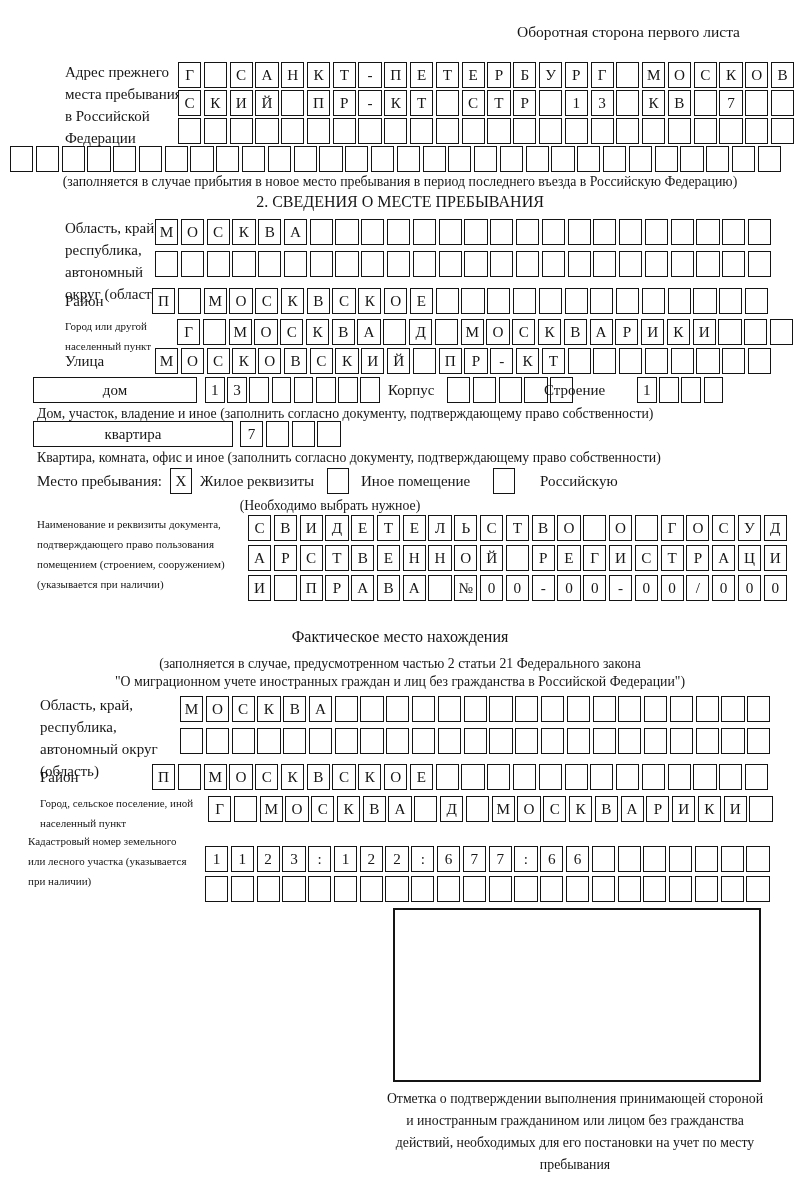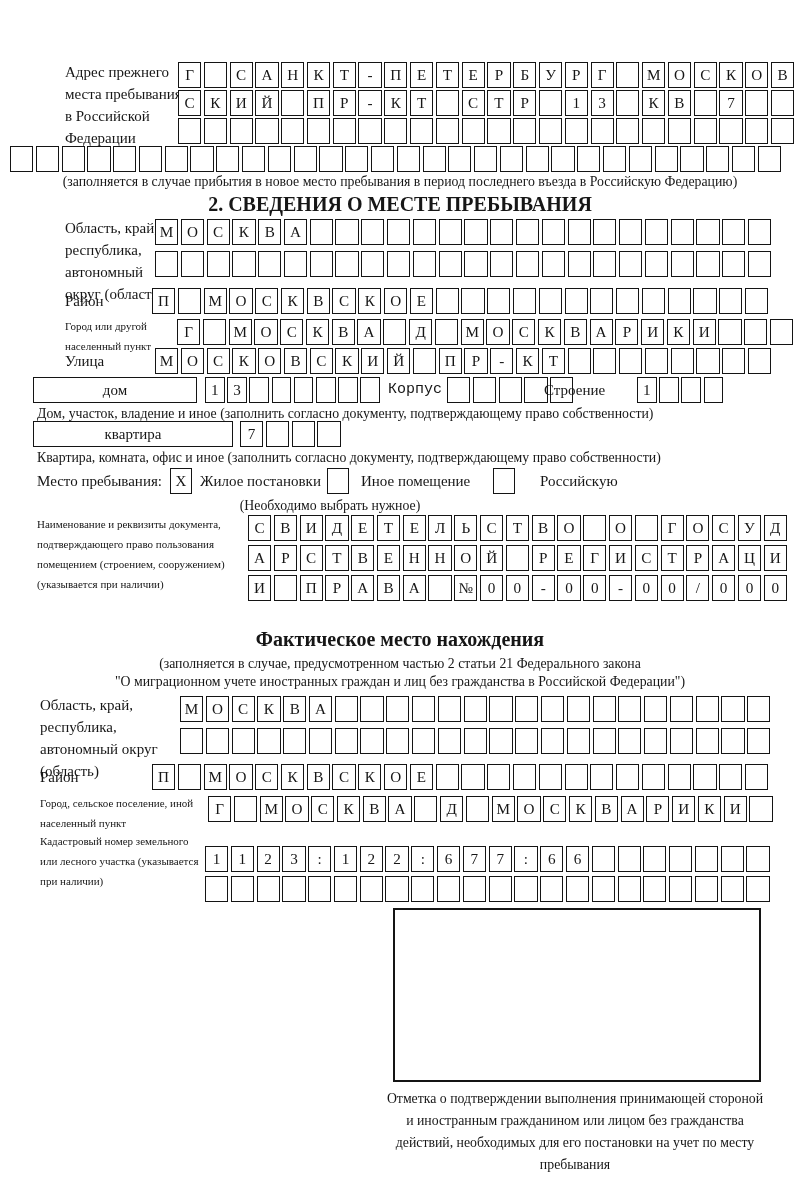--- a/index.html
+++ b/index.html
@@ -7,21 +7,21 @@
   #page {
     position:relative; width:800px; height:1180px; margin:0 auto;
     background:#ffffff; color:#161616; overflow:hidden;
     font-family:"Liberation Serif","DejaVu Serif",serif;
   }
   .abs { position:absolute; }
   .hdr-note { font-size:15.5px; }
   .label { font-size:15px; line-height:22px; }
   .label-tight { font-size:11px; line-height:20px; }
   .caption { font-size:13.8px; }
-  .title { font-size:20px; font-weight:bold; }
+  .title { font-size:16px; font-weight:normal; }
   .center { width:800px; left:0; text-align:center; }
   .cellrow { position:absolute; display:flex; gap:2.6px; }
   .cell {
     width:23.2px; height:26px; border:1.7px solid #141414; background:#fff;
     display:flex; align-items:center; justify-content:center;
     font-size:15.2px; line-height:1; flex:0 0 auto;
   }
   .cellrow.small .cell { width:19.6px; }
   .widebox {
     position:absolute; height:26px; border:1.7px solid #141414;
@@ -31,20 +31,21 @@
     position:absolute; width:22px; height:26px; border:1.7px solid #141414;
     display:flex; align-items:center; justify-content:center; font-size:15px;
   }
   .stampbox { position:absolute; border:2px solid #141414; background:#fff; }
 </style>
 </head>
 <body>
 
 <div id="page">
 
+  <div class="abs hdr-note" style="top:23px; right:60px;">Оборотная сторона первого листа</div>
 
   <div class="abs label" style="left:65px; top:61px; width:118px;">Адрес прежнего места пребывания в Российской Федерации</div>
   <div class="cellrow" style="left:178px; top:62px;">
       <div class="cell">Г</div>
       <div class="cell"></div>
       <div class="cell">С</div>
       <div class="cell">А</div>
       <div class="cell">Н</div>
       <div class="cell">К</div>
       <div class="cell">Т</div>
@@ -296,21 +297,21 @@
   <div class="cellrow small" style="left:205px; top:377px;">
       <div class="cell">1</div>
       <div class="cell">3</div>
       <div class="cell"></div>
       <div class="cell"></div>
       <div class="cell"></div>
       <div class="cell"></div>
       <div class="cell"></div>
       <div class="cell"></div>
     </div>
-  <div class="abs label" style="left:388px; top:379px;font-family:Liberation Mono, monospace;">Корпус</div>
+  <div class="abs label" style="left:388px; top:379px;">Корпус</div>
   <div class="cellrow" style="left:447px; top:377px;">
       <div class="cell"></div>
       <div class="cell"></div>
       <div class="cell"></div>
       <div class="cell"></div>
       <div class="cell"></div>
     </div>
   <div class="abs label" style="left:544px; top:379px;">Строение</div>
   <div class="cellrow small" style="left:637px; top:377px;">
       <div class="cell">1</div>
@@ -324,21 +325,21 @@
   <div class="cellrow" style="left:240px; top:421px;">
       <div class="cell">7</div>
       <div class="cell"></div>
       <div class="cell"></div>
       <div class="cell"></div>
     </div>
   <div class="abs caption" style="left:37px; top:450px;">Квартира, комната, офис и иное (заполнить согласно документу, подтверждающему право собственности)</div>
 
   <div class="abs label" style="left:37px; top:470px;">Место пребывания:</div>
   <div class="checkbox" style="left:170px; top:468px;">X</div>
-  <div class="abs label" style="left:200px; top:470px;">Жилое постановки</div>
+  <div class="abs label" style="left:200px; top:470px;">Жилое реквизиты</div>
   <div class="checkbox" style="left:327px; top:468px;"></div>
   <div class="abs label" style="left:361px; top:470px;">Иное помещение</div>
   <div class="checkbox" style="left:493px; top:468px;"></div>
   <div class="abs label" style="left:540px; top:470px;">Российскую</div>
   <div class="abs label-tight" style="left:37px; top:514px; width:212px;">Наименование и реквизиты документа, подтверждающего право пользования помещением (строением, сооружением) (указывается при наличии)</div>
 
   <div class="abs caption" style="left:0px; top:498px; width:660px; text-align:center;">(Необходимо выбрать нужное)</div>
   <div class="cellrow" style="left:248px; top:515px;">
       <div class="cell">С</div>
       <div class="cell">В</div>
@@ -512,21 +513,21 @@
       <div class="cell">К</div>
       <div class="cell">В</div>
       <div class="cell">А</div>
       <div class="cell">Р</div>
       <div class="cell">И</div>
       <div class="cell">К</div>
       <div class="cell">И</div>
       <div class="cell"></div>
     </div>
 
-  <div class="abs label-tight" style="left:40px; top:831px; width:168px;">Кадастровый номер земельного или лесного участка (указывается при наличии)</div>
+  <div class="abs label-tight" style="left:28px; top:831px; width:168px;">Кадастровый номер земельного или лесного участка (указывается при наличии)</div>
   <div class="cellrow" style="left:205px; top:846px;">
       <div class="cell">1</div>
       <div class="cell">1</div>
       <div class="cell">2</div>
       <div class="cell">3</div>
       <div class="cell">:</div>
       <div class="cell">1</div>
       <div class="cell">2</div>
       <div class="cell">2</div>
       <div class="cell">:</div>

